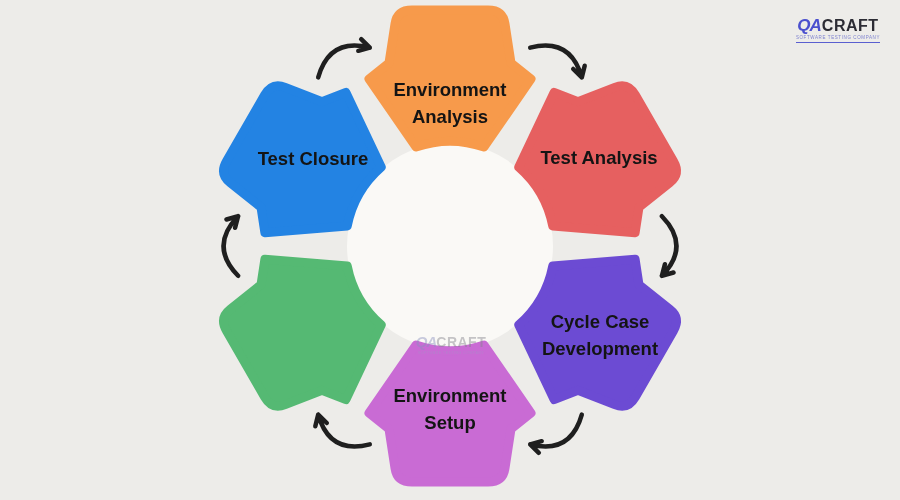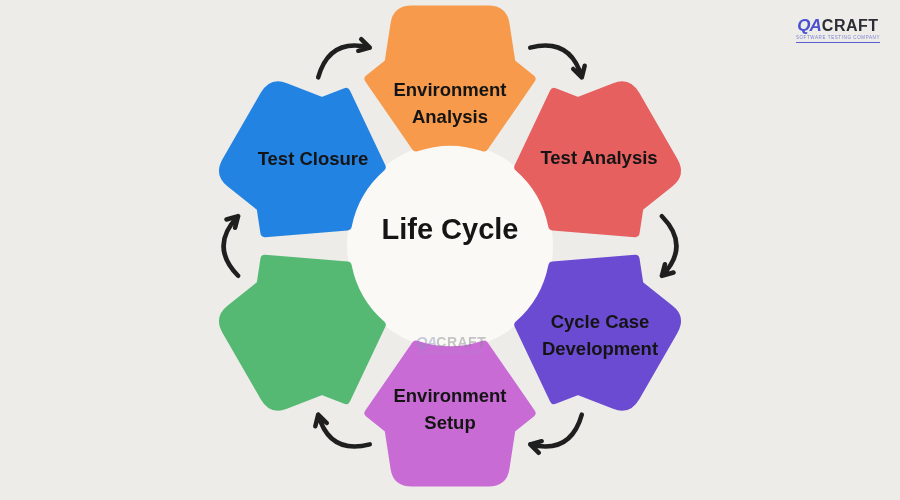--- a/index.html
+++ b/index.html
@@ -49,21 +49,20 @@
       </g>
   </svg>
 
   <div class="seg-label" style="left: 370px; top: 62px; color: rgb(20, 20, 20);">Environment Analysis</div>
   <div class="seg-label" style="left: 519px; top: 116px; color: rgb(20, 20, 20);">Test Analysis</div>
   <div class="seg-label" style="left: 520px; top: 294px; color: rgb(20, 20, 20);">Cycle Case Development</div>
   <div class="seg-label" style="left: 370px; top: 368px; color: rgb(20, 20, 20);">Environment Setup</div>
   <div class="seg-label" style="left: 233px; top: 117px; color: rgb(20, 20, 20);">Test Closure</div>
 
   <div class="center-title">
-    <div>Life Cycle</div>
   </div>
 
   <div class="logo">
     <div class="row">
       <span class="mark">QA</span><span class="name">CRAFT</span>
     </div>
     <div class="tagline">SOFTWARE TESTING COMPANY</div>
   </div>
 
   <div class="watermark">

